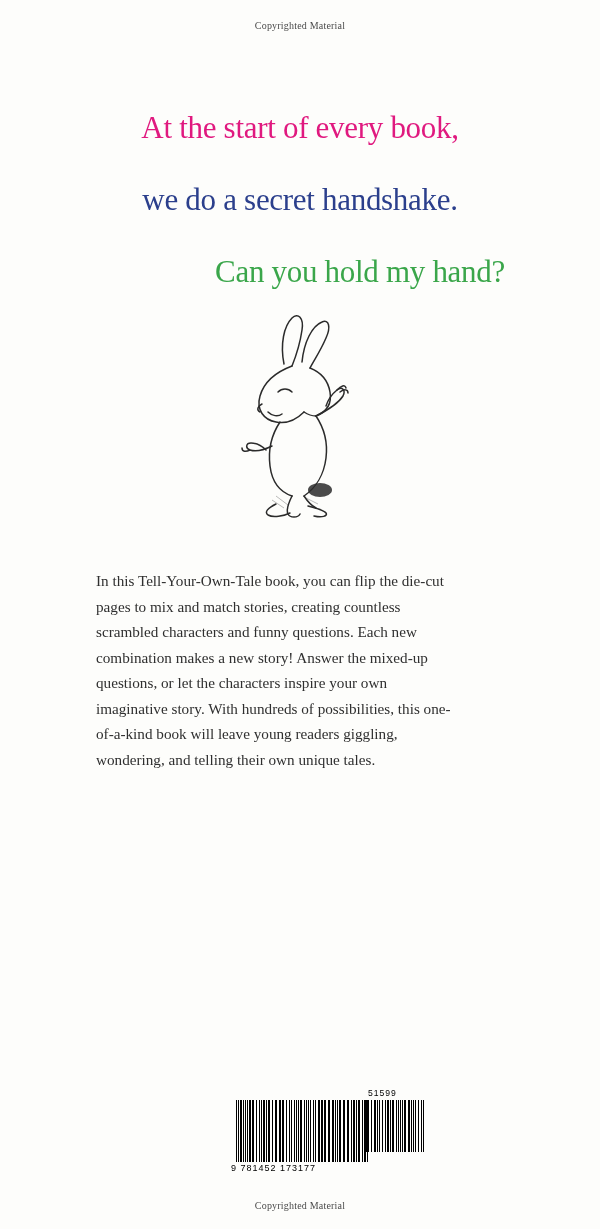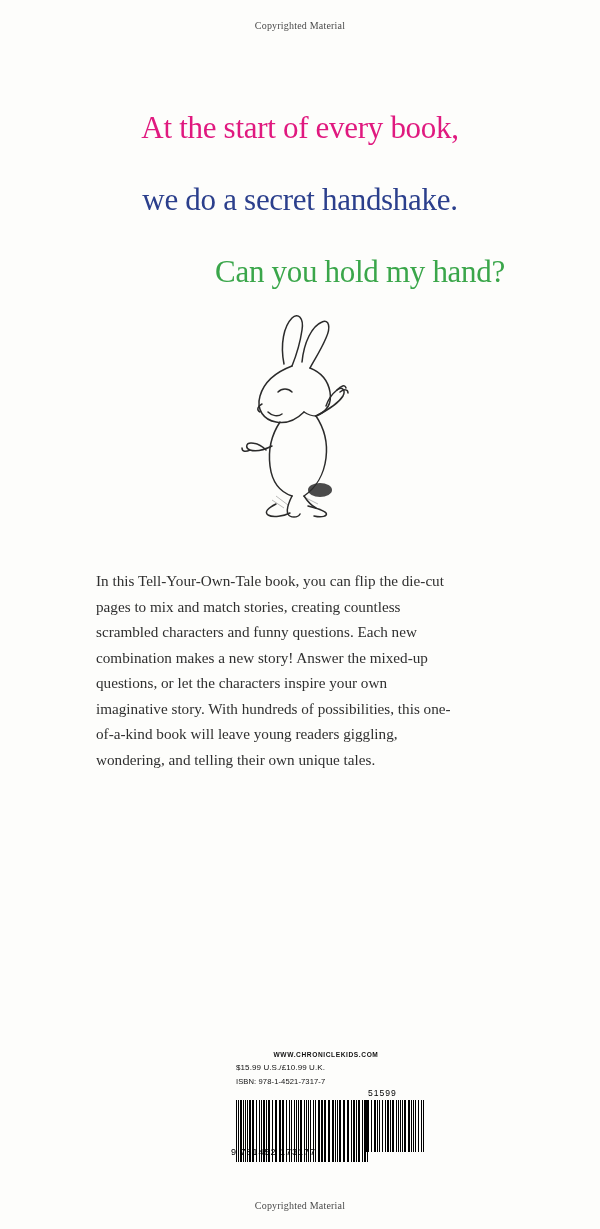--- a/index.html
+++ b/index.html
@@ -178,21 +178,21 @@
   }
   .bar { background: #000; height: 100%; }
   .space { background: transparent; height: 100%; }
   .barcode-num {
     position: absolute;
     font-family: "Liberation Sans", sans-serif;
     font-size: 9px;
     letter-spacing: 1px;
     color: #000;
   }
-  .ean-num { left: 231px; top: 108px; }
+  .ean-num { left: 231px; top: 124px; }
   .addon-num { left: 368px; top: 49px; font-size: 8.6px; }
 </style>
 </head>
 <body>
 
 <div class="page">
 
   <div class="copyright-top">Copyrighted Material</div>
 
   <div class="headline line1">At the start of every book,</div>
@@ -239,25 +239,20 @@
         <path d="M126 198 L138 204"></path>
       </g>
     </svg>
   </div>
 
   <div class="blurb">In this Tell-Your-Own-Tale book, you can flip the die-cut pages to mix and match stories, creating countless scrambled characters and funny questions. Each new combination makes a new story! Answer the mixed-up questions, or let the characters inspire your own imaginative story. With hundreds of possibilities, this one-of-a-kind book will leave young readers giggling, wondering, and telling their own unique tales.</div>
 
   <div class="footer">
 
 
-    <div class="pub-info">
-      <div class="pub-site">WWW.CHRONICLEKIDS.COM</div>
-      <div class="pub-price">$15.99 U.S./£10.99 U.K.</div>
-      <div class="pub-isbn">ISBN: 978-1-4521-7317-7</div>
-    </div>
 
     <div class="barcode-addon">
       <div class="bars" id="addon-bars">
           <div class="bar" style="width: 2px; flex: 0 0 auto;"></div>
           <div class="space" style="width: 1px; flex: 0 0 auto;"></div>
           <div class="bar" style="width: 1px; flex: 0 0 auto;"></div>
           <div class="space" style="width: 2px; flex: 0 0 auto;"></div>
           <div class="bar" style="width: 1px; flex: 0 0 auto;"></div>
           <div class="space" style="width: 2px; flex: 0 0 auto;"></div>
           <div class="bar" style="width: 2px; flex: 0 0 auto;"></div>

